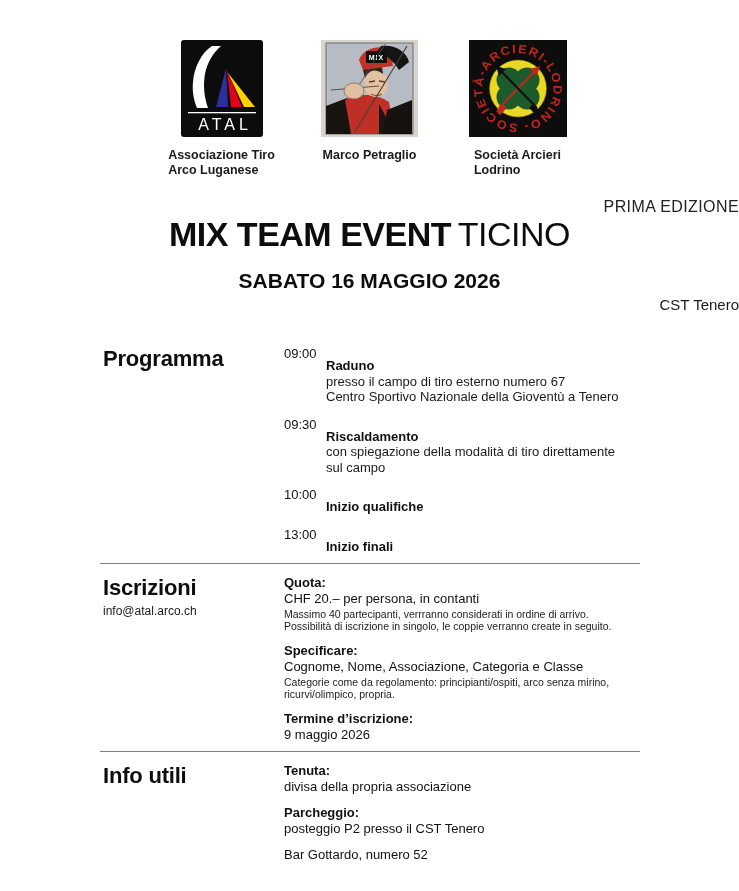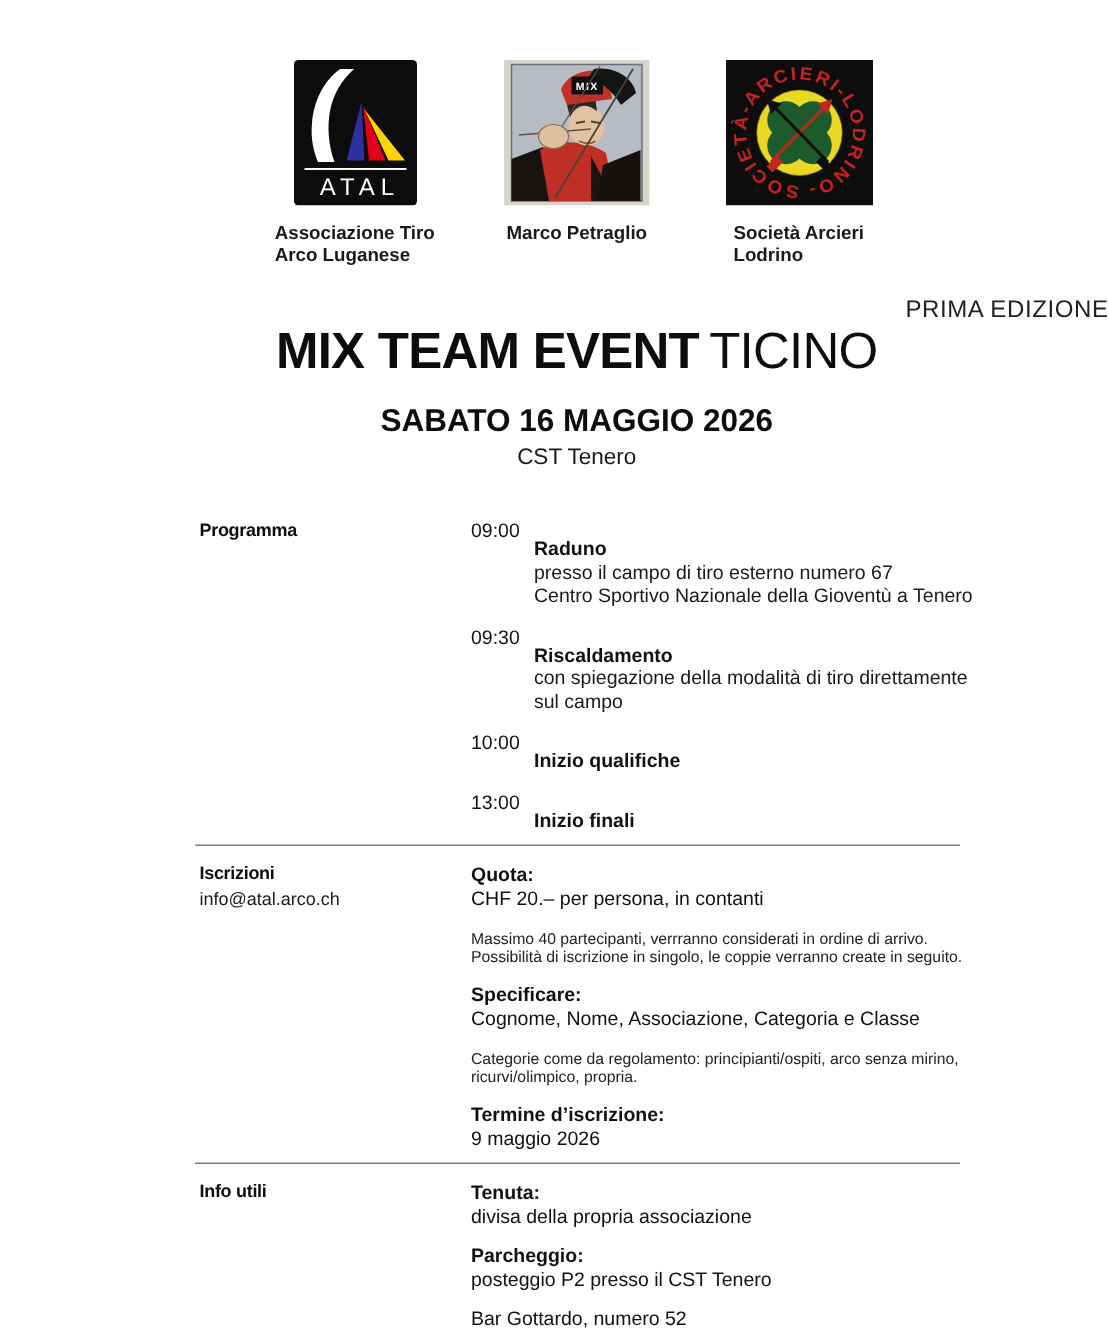--- a/index.html
+++ b/index.html
@@ -3,65 +3,65 @@
 <meta charset="utf-8">
 <style>
   * { box-sizing: border-box; margin: 0; padding: 0; }
   html, body { background: #ffffff; }
   body {
     width: 739px; height: 891px;
     font-family: "Liberation Sans", sans-serif;
     color: #111;
     overflow: hidden;
   }
-  .page { position: relative; width: 739px; height: 891px; background: #fff; padding-left: 30px; }
+  .page { position: relative; width: 739px; height: 891px; background: #fff; }
 
   
   .logos-row {
     display: flex; justify-content: center; align-items: flex-start;
     gap: 28px; padding-top: 40px;
   }
   .logo-col { width: 120px; display: flex; flex-direction: column; align-items: center; }
   .logo-fig { height: 97px; display: block; }
   .logo-caption {
     margin-top: 11px; font-size: 12.5px; font-weight: bold;
     line-height: 15px; text-align: left; color: #1a1a1a;
   }
 
   
   .edition { margin-top: 20px; text-align: right; font-size: 16px; letter-spacing: .4px; color: #222; }
   .title { text-align: center; font-size: 34px; letter-spacing: -.5px; line-height: 1.1; color: #0d0d0d; white-space: nowrap; }
   .title .t-bold { font-weight: bold; }
   .title .t-reg { font-weight: 400; margin-left: .2em; }
   .date { margin-top: 16px; text-align: center; font-size: 21px; font-weight: bold; color: #0d0d0d; }
-  .location { margin-top: 3px; text-align: center; font-size: 15px; color: #1a1a1a; }
+  .location { margin-top: 3px; text-align: right; font-size: 15px; color: #1a1a1a; }
 
   
   .sections { margin-top: 33px; }
   .rule { border-top: 1px solid #7f7f7f; margin: 0 99px 0 100px; }
   .section { display: flex; padding: 11px 70px 9px 103px; }
   .section.first { padding-top: 0; }
   .sec-left { width: 181px; flex: none; }
-  .sec-left h2 { font-size: 12px; font-weight: bold; color: #0d0d0d; letter-spacing: -.2px; }
+  .sec-left h2 { font-size: 22px; font-weight: bold; color: #0d0d0d; letter-spacing: -.2px; }
   .sec-email { margin-top: 3px; font-size: 12px; color: #1a1a1a; }
   .sec-right { flex: 1; }
 
   
   .sched-row { display: flex; margin-bottom: 12px; font-size: 13px; line-height: 15.5px; }
   .sched-row:last-child { margin-bottom: 0; }
   .sched-time { width: 42px; flex: none; }
   .sched-title { font-weight: bold; margin-top: 12px; }
   .sched-detail { color: #1a1a1a; }
 
   
   .block { margin-bottom: 11px; font-size: 13px; line-height: 15.5px; }
   .block:last-child { margin-bottom: 0; }
   .block-label { font-weight: bold; }
   .block-note { font-size: 10.5px; line-height: 12px; color: #222; }
-  .block-note.firstnote { margin-top: 14px; }
+  .block-note.firstnote { margin-top: 2px; }
 </style>
 </head>
 <body>
 
 <div class="page">
 
   <div class="logos-row">
 
     <div class="logo-col">
       <svg class="logo-fig" width="82" height="97" viewBox="0 0 82 97">

